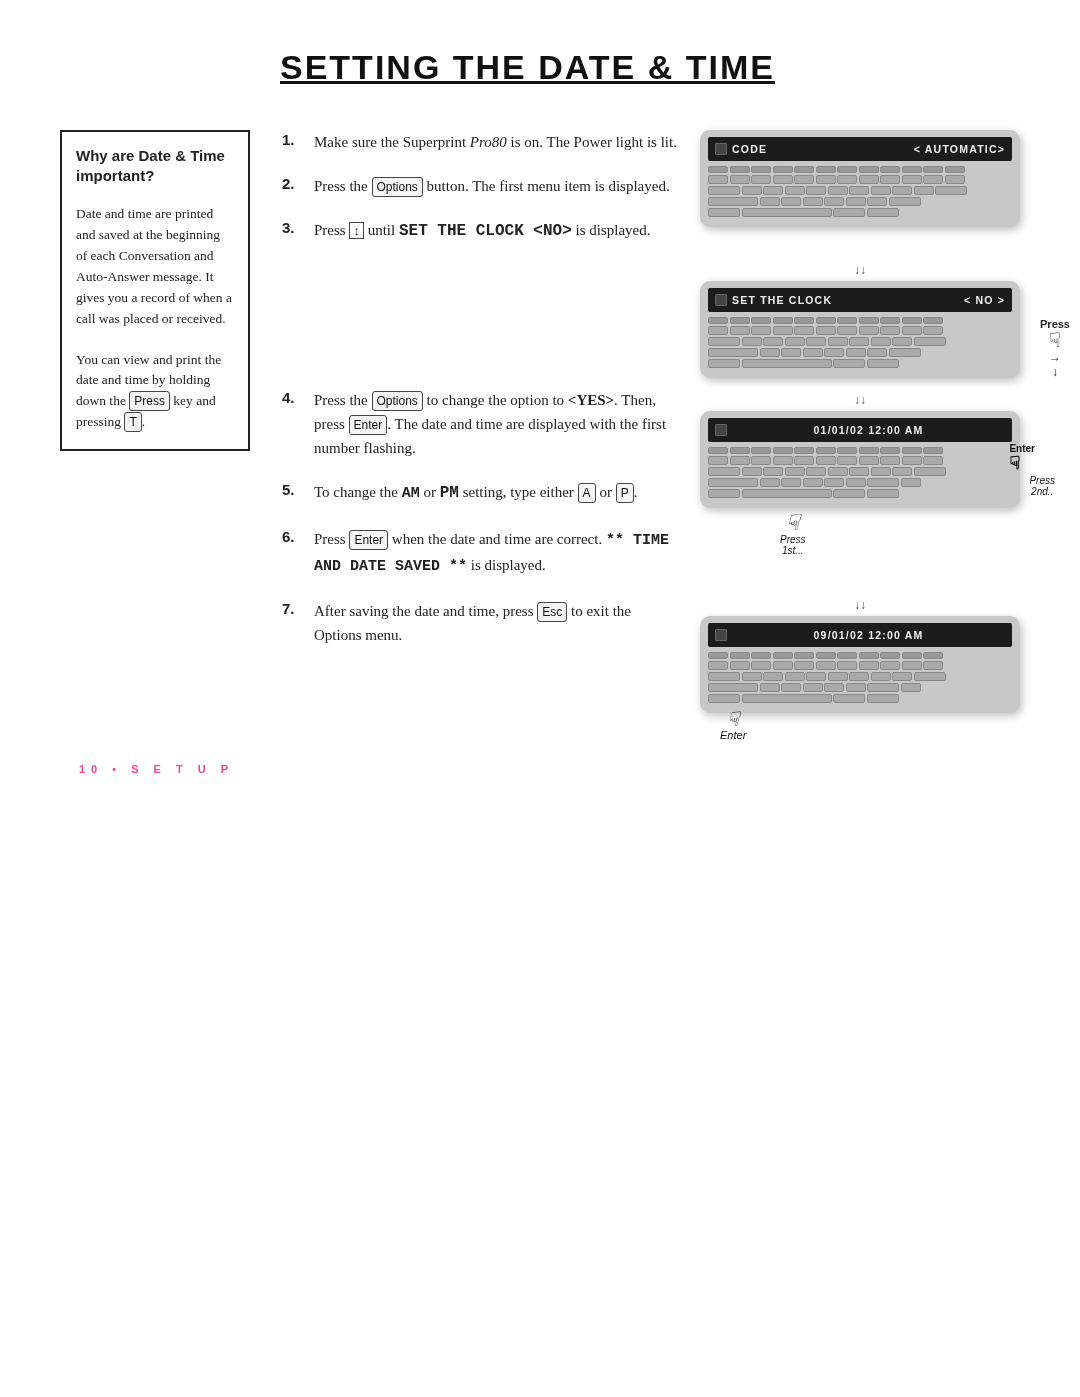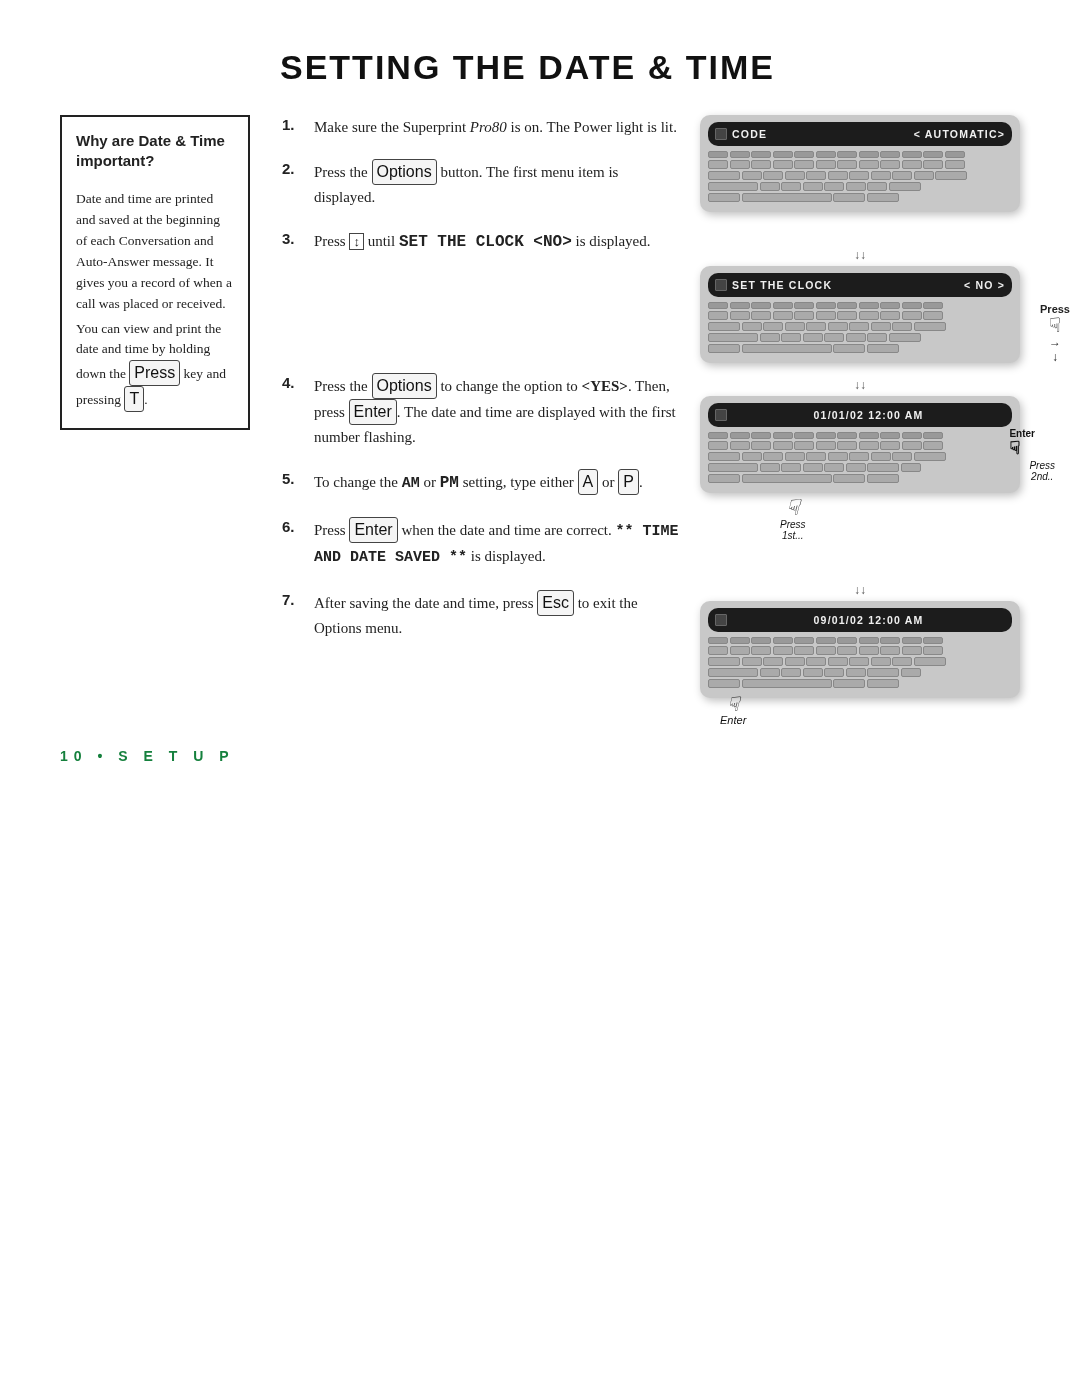--- a/index.html
+++ b/index.html
@@ -20,22 +20,23 @@
     }
 
     
     .page-title {
       font-family: Arial, Helvetica, sans-serif;
       font-size: 34px;
       font-weight: 900;
       letter-spacing: 2px;
       text-transform: uppercase;
       margin-left: 220px;
-      margin-bottom: 28px;
+      margin-bottom: 43px;
       color: #111;
+      text-decoration: underline;
     }
 
     
     .content-row {
       display: flex;
       gap: 32px;
       align-items: flex-start;
     }
 
     
@@ -49,32 +50,32 @@
     .sidebar-box h3 {
       font-family: Arial, Helvetica, sans-serif;
       font-size: 15px;
       font-weight: 900;
       margin-bottom: 19px;
       line-height: 1.3;
     }
     .sidebar-box p {
       font-size: 13.5px;
       line-height: 1.55;
-      margin-bottom: 4px;
+      margin-bottom: 20px;
     }
     .sidebar-box p:last-child { margin-bottom: 0; }
 
     
     .key {
       display: inline-block;
       border: 1.5px solid #444;
       border-radius: 3px;
       padding: 0px 4px;
       font-family: Arial, Helvetica, sans-serif;
-      font-size: 16px;
+      font-size: 12px;
       background: #f5f5f5;
       color: #111;
       line-height: 1.5;
     }
 
     
     .steps-col {
       flex: 1;
       display: flex;
       flex-direction: column;
@@ -127,39 +128,40 @@
 
     
     .page-footer {
       margin-top: 40px;
       display: flex;
       align-items: center;
       padding-top: 10px;
     }
     .footer-text {
       font-family: Arial, Helvetica, sans-serif;
-      font-size: 14px;
+      font-size: 11px;
       font-weight: 700;
       letter-spacing: 6px;
       text-transform: uppercase;
-      color: #15803d;
+      color: #ec4899;
+      margin-left: 19px;
     }
 
     
     .device-outer {
       background: #c8c8c8;
       border-radius: 10px;
       padding: 7px 8px 10px 8px;
       box-shadow: 2px 3px 8px rgba(0,0,0,0.25);
       position: relative;
     }
 
     .screen-bar {
       background: #1c1c1c;
-      border-radius: 10px;
+      border-radius: 2px;
       height: 24px;
       display: flex;
       align-items: center;
       padding: 0 7px;
       margin-bottom: 5px;
       justify-content: space-between;
     }
     .screen-bar-text {
       color: #f0f0f0;
       font-family: Arial, Helvetica, sans-serif;

